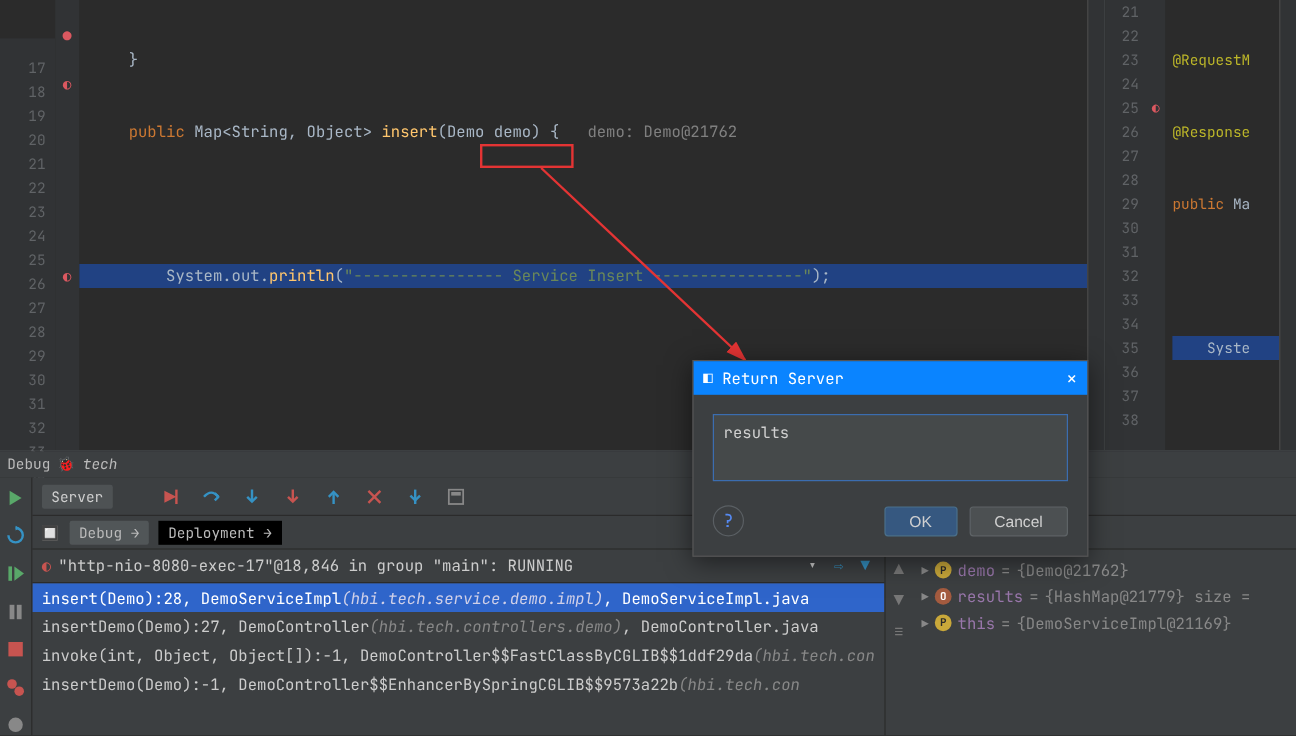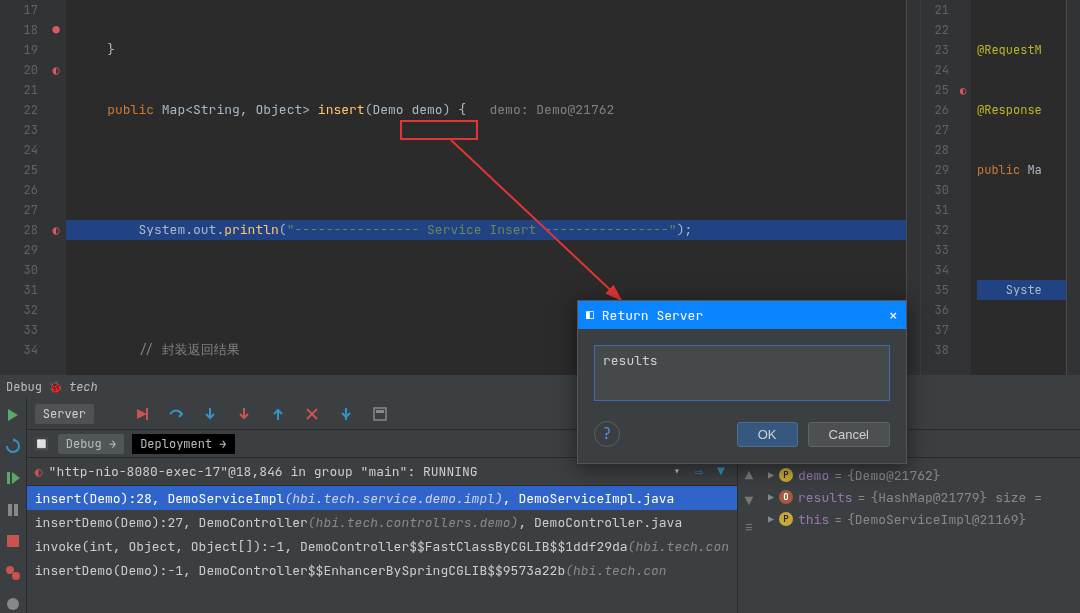--- a/index.html
+++ b/index.html
@@ -8,21 +8,22 @@
     background: #2b2b2b; font-family: "JetBrains Mono", "Consolas", monospace;
     font-size: 13px; position: relative; color: #a9b7c6;
   }
   .editor-area {
     position: absolute; top: 0; left: 0; right: 0; height: 376px;
     display: flex; background: #2b2b2b; border-bottom: 1px solid #3c3f41;
   }
   .gutter {
     width: 46px; background: #313335; text-align: right;
     padding-right: 8px; color: #606366; font-size: 12px; line-height: 20px;
-    padding-top: 0;
+    padding-top: 15px;
+    margin-top: 32px;
   }
   .gut-icons {
     width: 20px; background: #313335; line-height: 20px; font-size: 12px;
   }
   .gut-icons .bp { color:#db5860; display:block; height:20px; text-align:center; }
   .gut-icons .blank { display:block; height:20px; }
   .code {
     flex: 1; font-size: 13px; line-height: 20px; white-space: pre;
     position: relative; overflow: hidden;
   }
@@ -200,21 +201,20 @@
       <span class="blank"></span>
     <span class="blank"></span>
       <span class="blank"></span>
   </div>
   <div class="code">
     <div class="line"><span class="pl">    }</span></div>
     <div class="line"><span class="kw">    public </span><span class="pl">Map&lt;</span><span class="ty">String</span><span class="pl">, </span><span class="ty">Object</span><span class="pl">&gt; </span><span class="fn">insert</span><span class="pl">(Demo demo) {   </span><span class="cm">demo: Demo@21762</span></div>
     <div class="line"></div>
     <div class="line hl-sel"><span class="pl">        System.out.</span><span class="fn">println</span><span class="pl">(</span><span class="str">"---------------- Service Insert ----------------"</span><span class="pl">);</span></div>
     <div class="line"></div>
-    <div class="line"><span class="cm">        // 封装返回结果</span></div>
     
     
     
     
     
     
     
     
     
     

